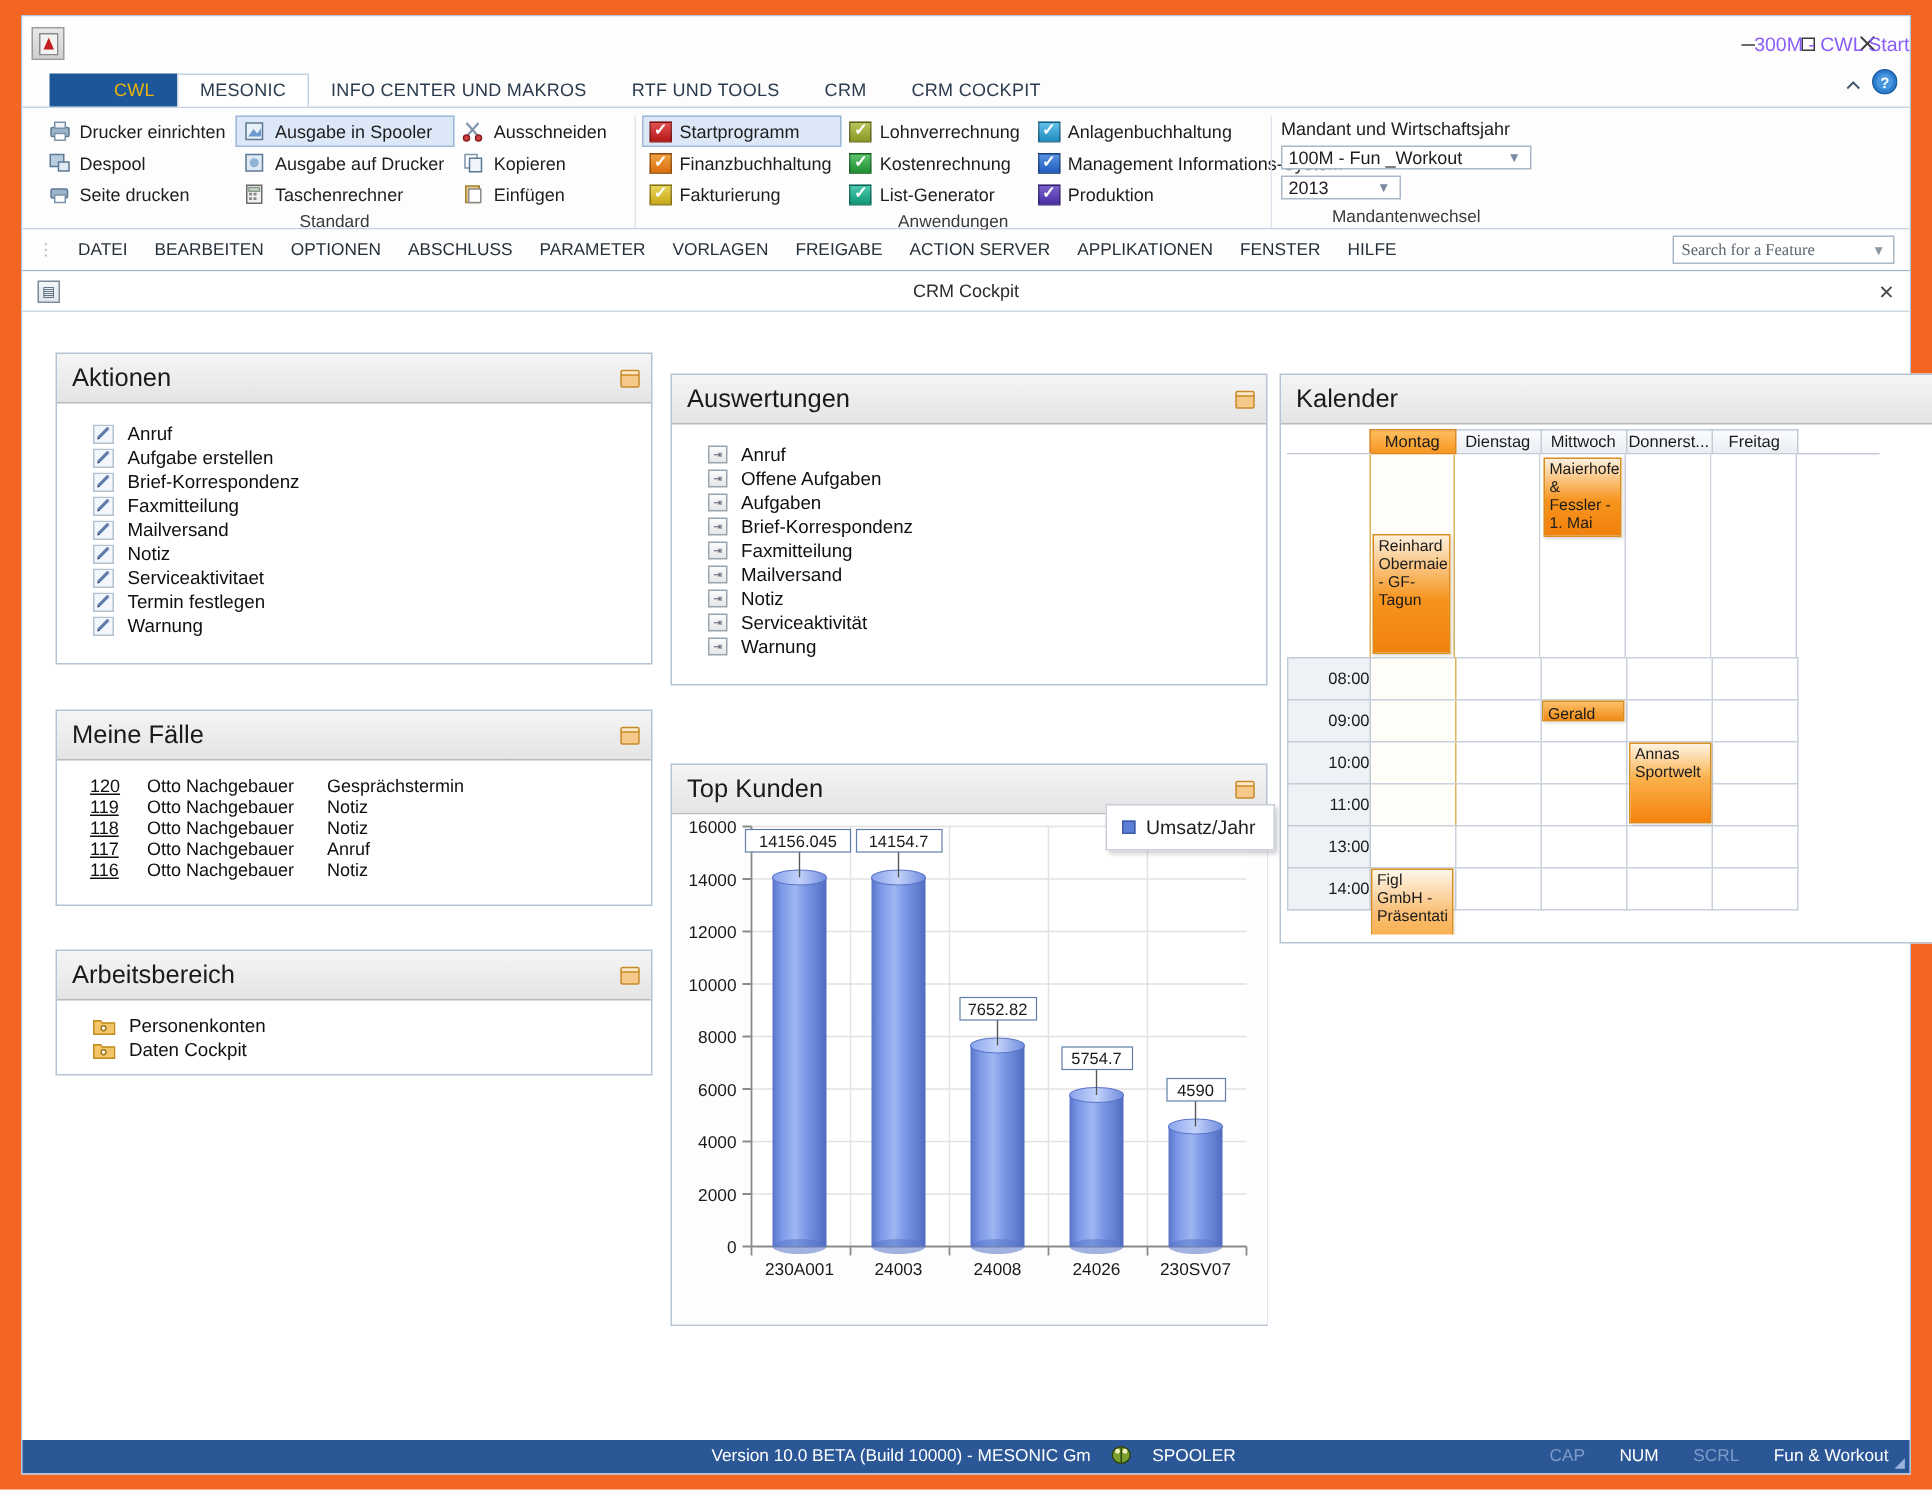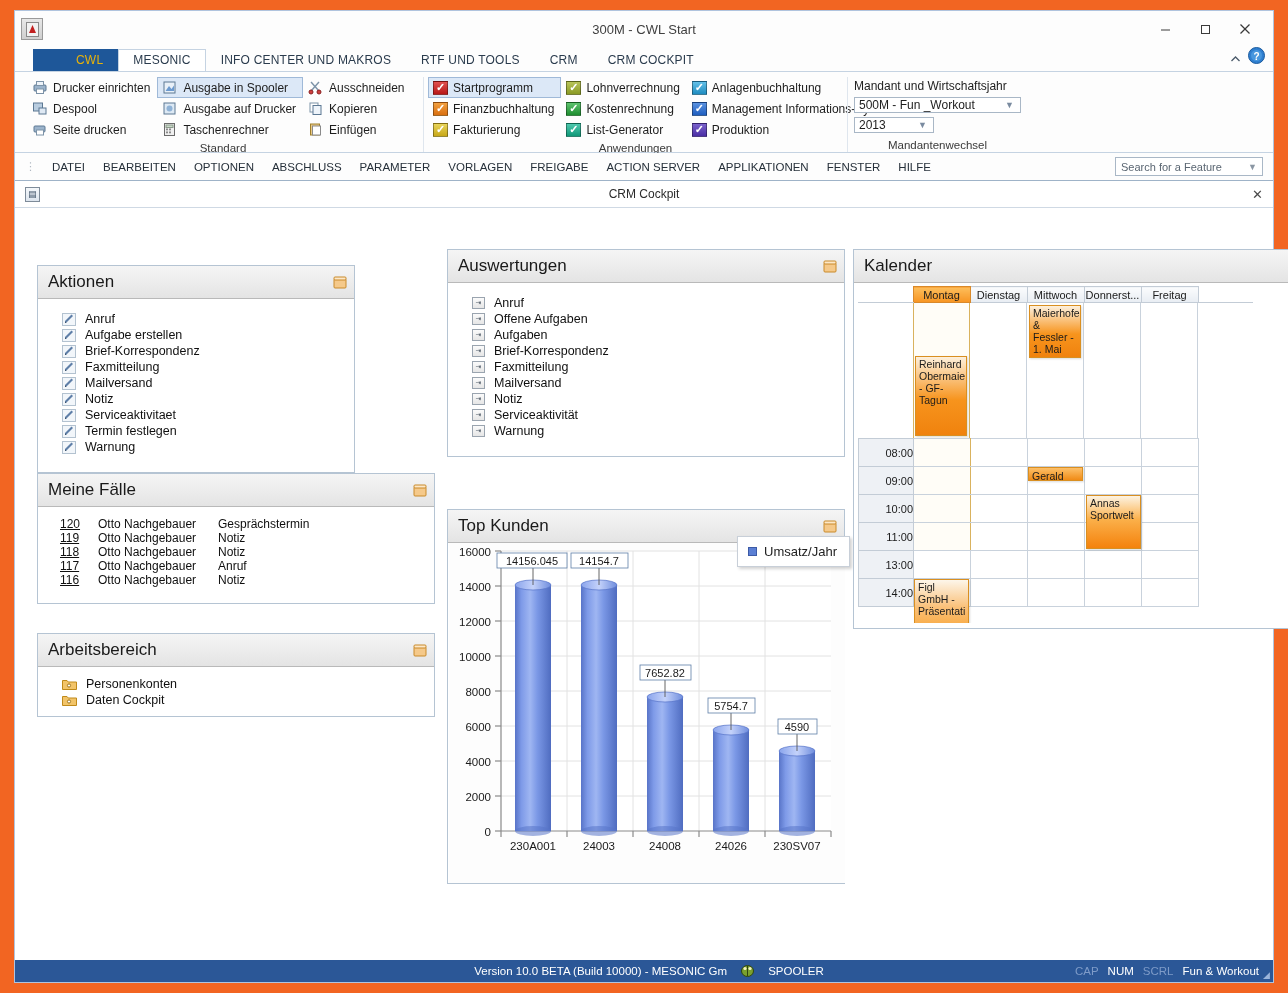--- a/index.html
+++ b/index.html
@@ -24,22 +24,22 @@
     position:relative; flex:none;
   }
   .app-icon {
     width:22px; height:22px; margin-left:6px;
     background:linear-gradient(#e8e8e8,#cfcfcf);
     border:1px solid #9a9a9a;
     display:flex; align-items:center; justify-content:center;
     font-size:13px; color:#c00000; font-weight:bold;
   }
   .title-text {
-    position:absolute; left:0; right:0; text-align:center;
-    font-size:13px; color:#404040;
+    position:absolute; left:0; right:0; text-align:right;
+    font-size:13px; color:#8b5cf6;
   }
   .win-btns { margin-left:auto; display:flex; align-items:center; padding-right:8px; }
   .win-btn {
     width:40px; height:28px; display:flex; align-items:center; justify-content:center;
     font-size:14px; color:#3a3a3a; cursor:default;
   }
   
   .ribbon-tabs {
     height:25px; display:flex; align-items:flex-end;
     background:#fdfdfd; border-bottom:1px solid #c5d3e2;
@@ -103,20 +103,21 @@
   .grip { color:#b0b8c2; font-size:11px; letter-spacing:-1px; margin-right:8px; }
   .mitem {
     font-size:11.5px; color:#26303a; padding:4px 9px; cursor:default;
     white-space:nowrap;
   }
   .search-box {
     position:absolute; right:10px; top:4px; width:148px; height:19px;
     border:1px solid #a9b7c6; background:#ffffff;
     display:flex; align-items:center; font-size:11px; color:#5a6672;
     padding:0 2px 0 5px;
+    font-family:Liberation Serif, serif;
   }
   .search-box .arw { margin-left:auto; color:#8a96a3; font-size:9px; padding-right:3px; }
   
   .doc-area { flex:1; background:#ffffff; display:flex; flex-direction:column; position:relative; }
   .doc-header {
     height:27px; border-bottom:1px solid #cfd9e4;
     display:flex; align-items:center; position:relative; flex:none;
     background:#ffffff;
   }
   .doc-icon {
@@ -203,21 +204,21 @@
     box-shadow:1px 1px 2px rgba(0,0,0,.15);
   }
   .evt.small { padding:2px 3px; }
   
   .statusbar {
     height:22px; background:#2b5797; color:#ffffff;
     display:flex; align-items:center; font-size:11.5px; flex:none;
     position:relative;
   }
   .sb-center { position:absolute; left:0; right:0; display:flex; justify-content:center; align-items:center; gap:12px;margin-left:10px; }
-  .sb-right { margin-left:auto; display:flex; align-items:flex-end; gap:9px; padding-right:14px; }
+  .sb-right { margin-left:auto; display:flex; align-items:flex-end; gap:23px; padding-right:14px; }
   .dim { color:#7e9bc8; }
   .grip-ll { position:absolute; right:3px; bottom:2px; color:#9bb4da; font-size:9px; }
 </style>
 </head>
 <body>
 
 <div class="app-frame">
 
   <div class="titlebar">
     <div class="app-icon">
@@ -398,21 +399,21 @@
             <span class="lbl">Produktion</span>
           </div>
         </div>
       </div>
       <div class="rgroup-title">Anwendungen</div>
     </div>
 
     <div class="rgroup" style="width:180px;">
       <div class="mand-label">Mandant und Wirtschaftsjahr</div>
       <div class="combo">
-        <span class="cval">500M - Fun _Workout</span>
+        <span class="cval">100M - Fun _Workout</span>
         <span class="arw">▼</span>
       </div>
       <div class="combo" style="width:80px;">
         <span class="cval">2013</span>
         <span class="arw">▼</span>
       </div>
       <div class="rgroup-title">Mandantenwechsel</div>
     </div>
   </div>
 
@@ -437,21 +438,21 @@
 
   <div class="doc-area">
     <div class="doc-header">
       <div class="doc-icon">▤</div>
       <div class="doc-title">CRM Cockpit</div>
       <div class="doc-close">✕</div>
     </div>
 
     <div class="canvas">
 
-      <div class="panel" style="left:22px; top:57px; width:318px; height:208px;">
+      <div class="panel" style="left:22px; top:27px; width:398px; height:208px;">
         <div class="panel-head">
           <span class="panel-title">Aktionen</span>
           <span class="panel-btn">
             <svg width="16" height="15" viewBox="0 0 16 15">
                 <rect x="2" y="4" width="12" height="9" rx="1" fill="#f5c98a" stroke="#c98a2a"></rect>
                 <rect x="2" y="2" width="12" height="3" rx="1" fill="#fde8c8" stroke="#c98a2a"></rect>
               </svg>
           </span>
         </div>
         <div class="panel-body" style="padding-top:12px;">

